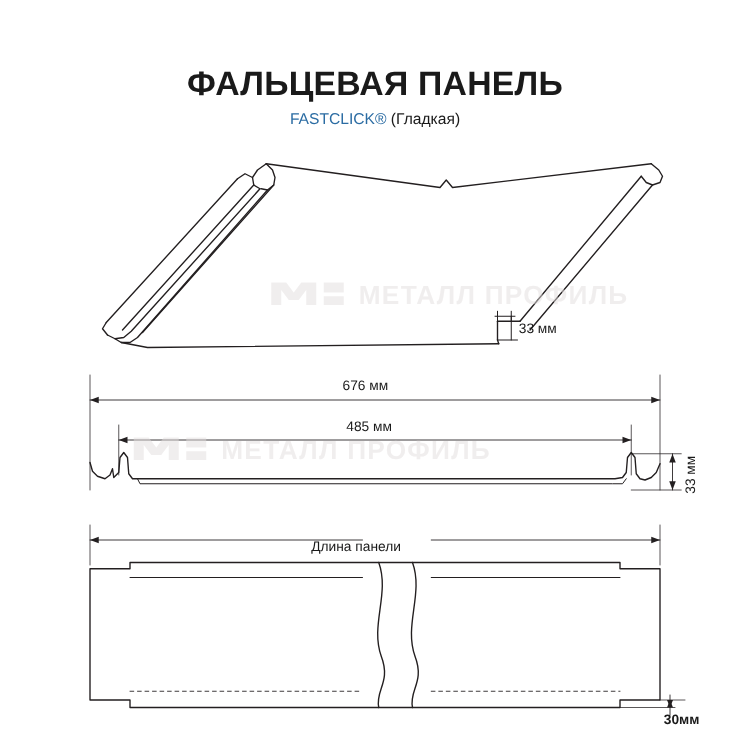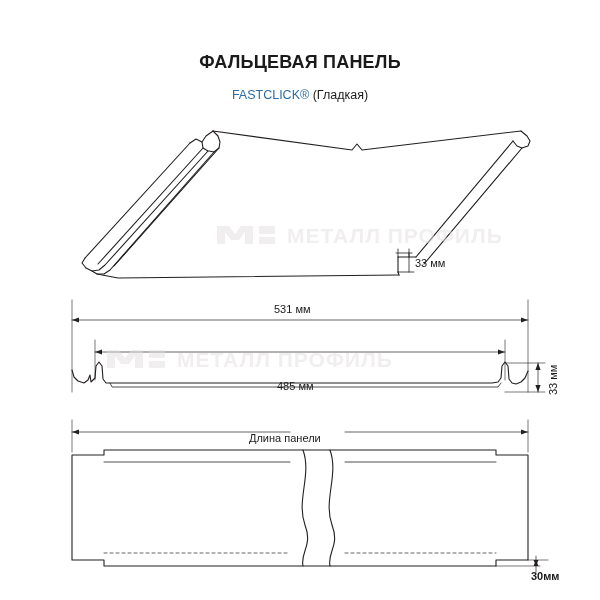--- a/index.html
+++ b/index.html
@@ -19,21 +19,21 @@
     left: 0; top: 0;
     width: 600px;
     height: 600px;
   }
   .title {
     position: absolute;
     left: 0;
     top: 52px;
     width: 600px;
     text-align: center;
-    font-size: 18px;
+    font-size: 27px;
     font-weight: bold;
     color: #1a1a1a;
     letter-spacing: 0.2px;
   }
   .subtitle {
     position: absolute;
     left: 0;
     top: 88px;
     width: 600px;
     text-align: center;
@@ -202,21 +202,21 @@
       <path d="M2 26 L2 8 L14 8 L20 16 L26 8 L38 8 L38 26 L30 26 L30 14 L24 22 L16 22 L10 14 L10 26 Z"></path>
       <rect x="44" y="8" width="16" height="8"></rect>
       <rect x="44" y="19" width="16" height="7"></rect>
     </g>
     <text x="72" y="25" font-family="Liberation Sans, sans-serif" font-size="21" font-weight="bold" fill="#e3dede" letter-spacing="1">МЕТАЛЛ ПРОФИЛЬ</text>
   </svg>
 </div>
 
 <div class="lbl" style="left:415px; top:257px;">33 мм</div>
 
-<div class="lbl" style="left:274px; top:303px;">531 мм</div>
-
-<div class="lbl" style="left:277px; top:336px;margin-top:44px;">485 мм</div>
+<div class="lbl" style="left:274px; top:303px;">676 мм</div>
+
+<div class="lbl" style="left:277px; top:336px;">485 мм</div>
 
 <div class="lbl-vert" style="left:547px; top:395px;">33 мм</div>
 
 <div class="lbl" style="left:249px; top:432px;">Длина панели</div>
 
 <div class="lbl" style="left:531px; top:570px;font-weight:bold;">30мм</div>
 
 </body></html>

